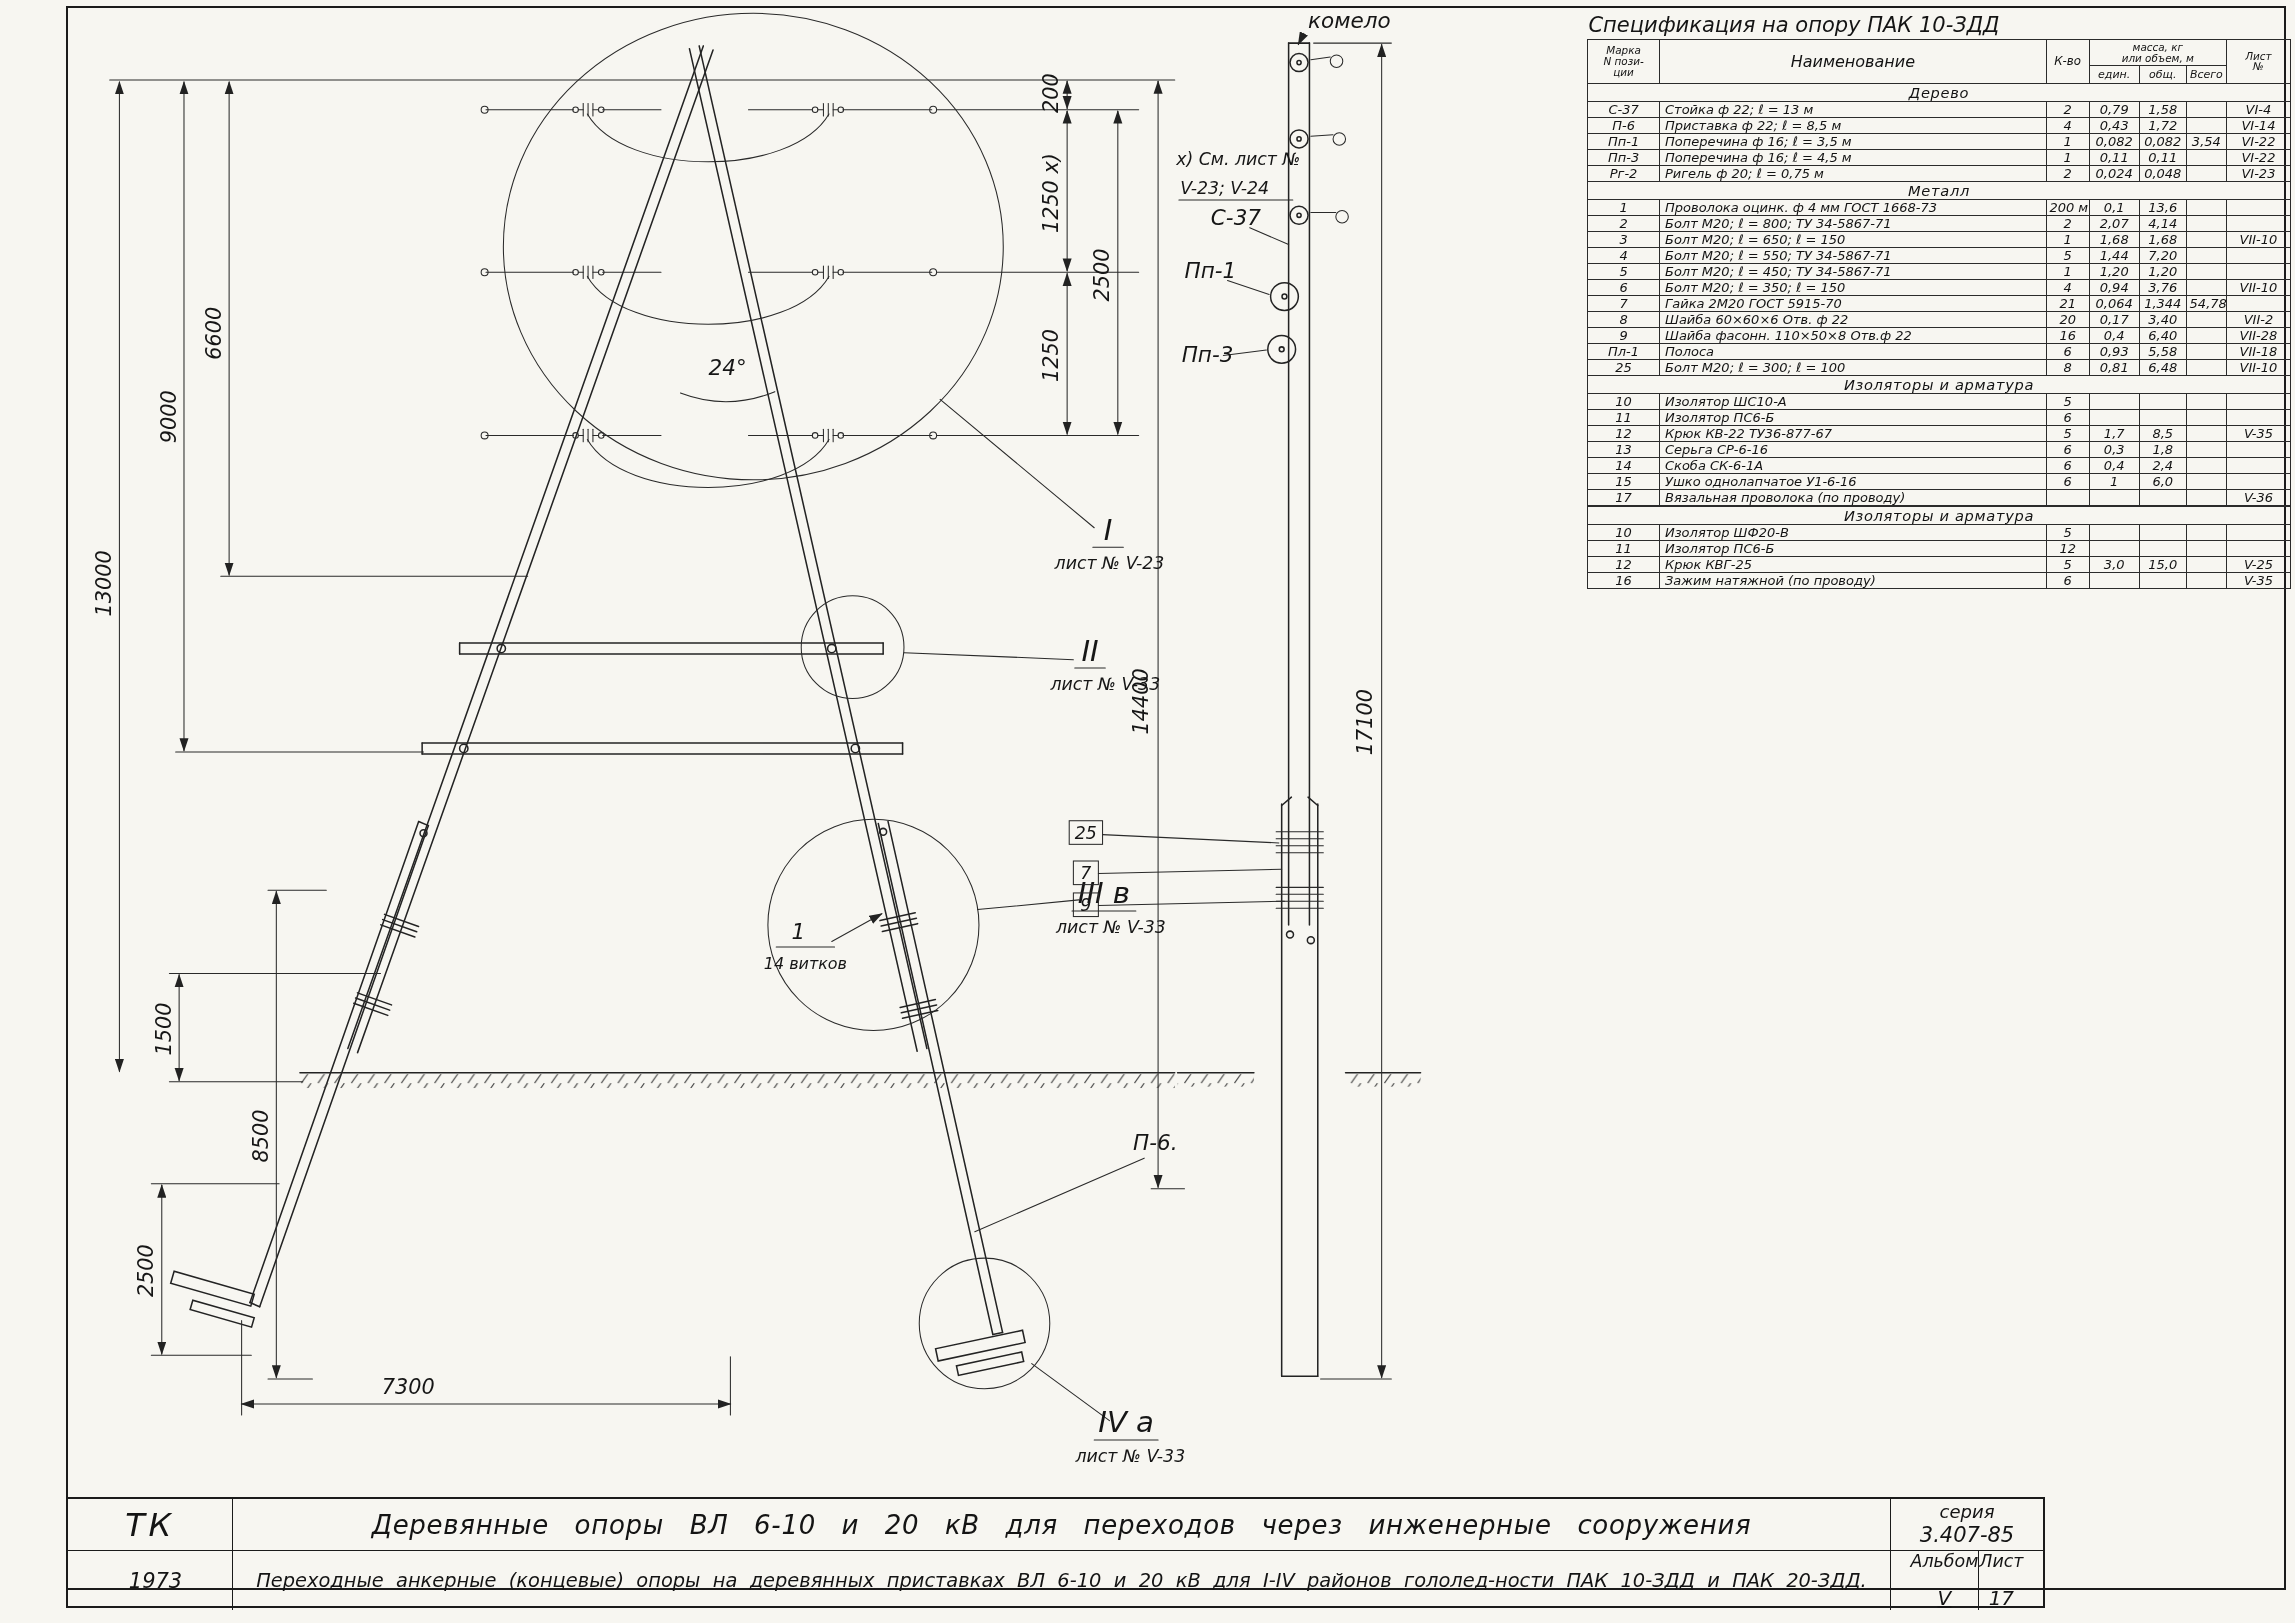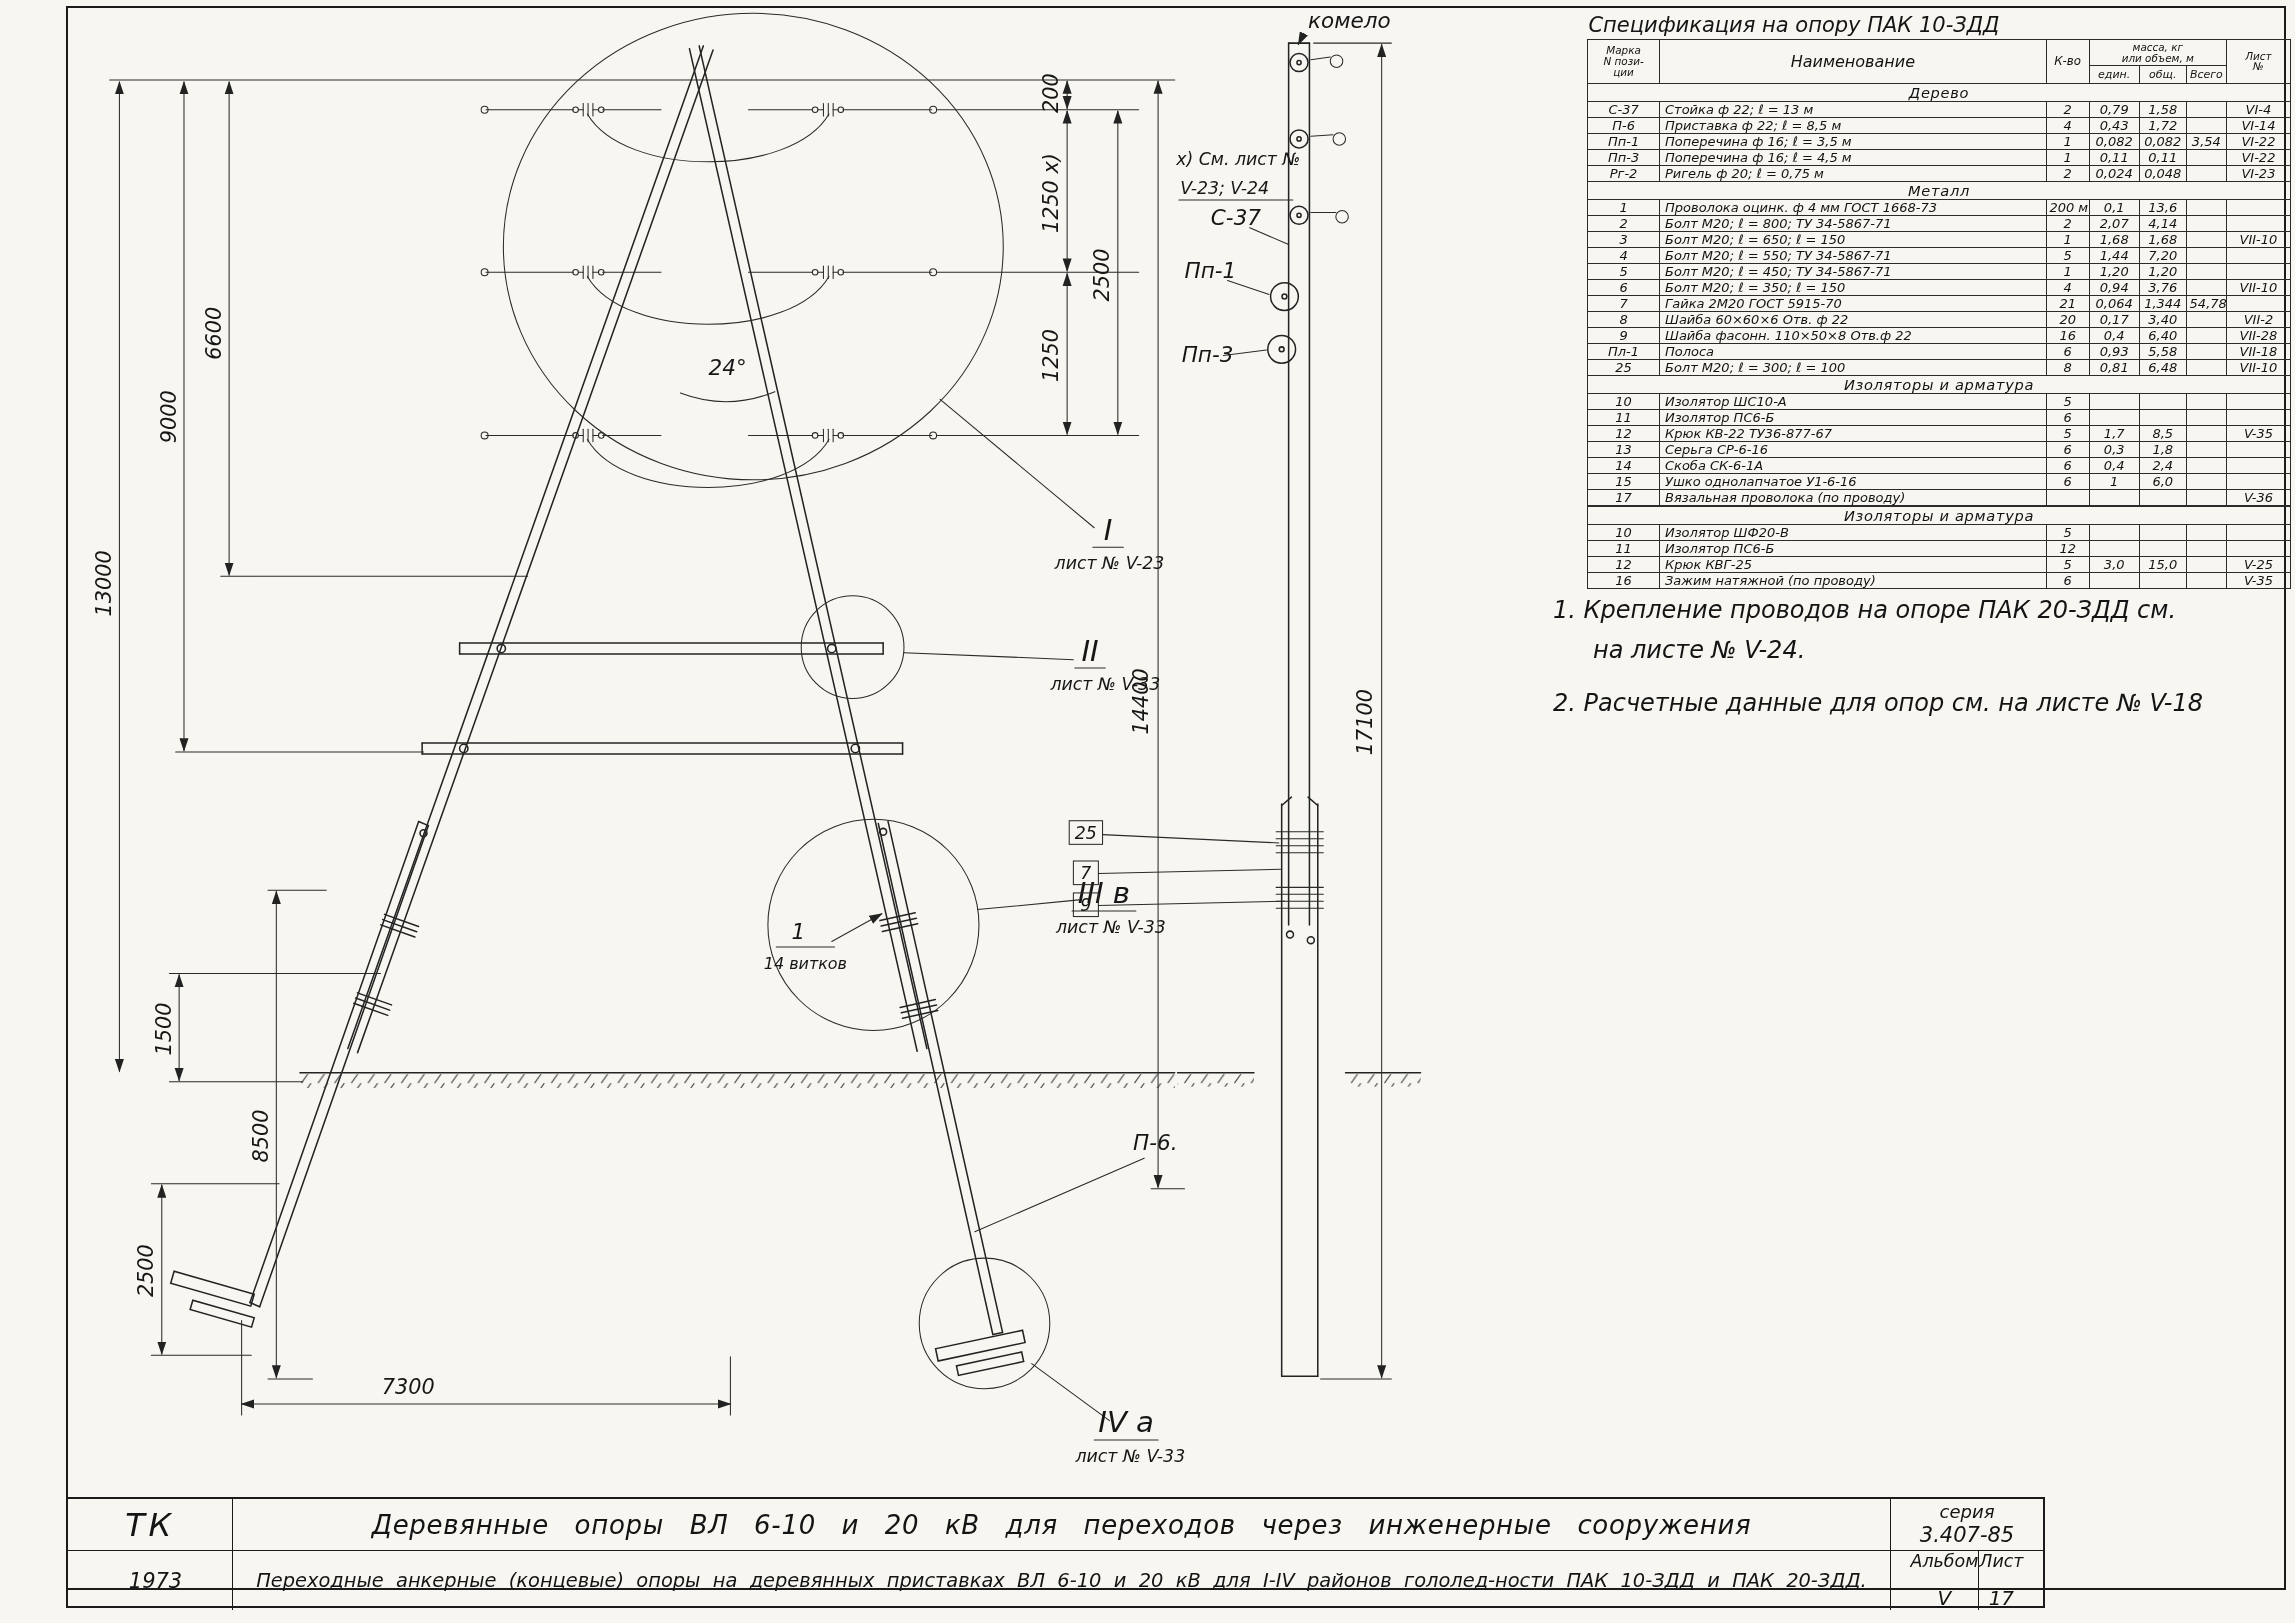--- a/index.html
+++ b/index.html
@@ -652,25 +652,20 @@
             <td class="col2">6</td>
             <td class="col3"></td>
             <td class="col4"></td>
             <td class="col5"></td>
             <td class="col6">V-35</td>
           </tr>
         </tbody>
     </table>
   </div>
 
-  <div class="notes">
-    <div>1. Крепление проводов на опоре ПАК 20-ЗДД см.</div>
-    <div class="indent">на листе № V-24.</div>
-    <div class="gap">2. Расчетные данные для опор см. на листе № V-18</div>
-  </div>
 
   <div class="tb">
     <div class="c-tk nl nt">ТК</div>
     <div class="c-main1 nt">Деревянные опоры ВЛ 6-10 и 20 кВ для переходов через инженерные сооружения</div>
     <div class="c-right1 nt">
       <span>серия</span>
       <span class="v">3.407-85</span>
     </div>
     <div class="c-year nl">1973</div>
     <div class="c-main2">

